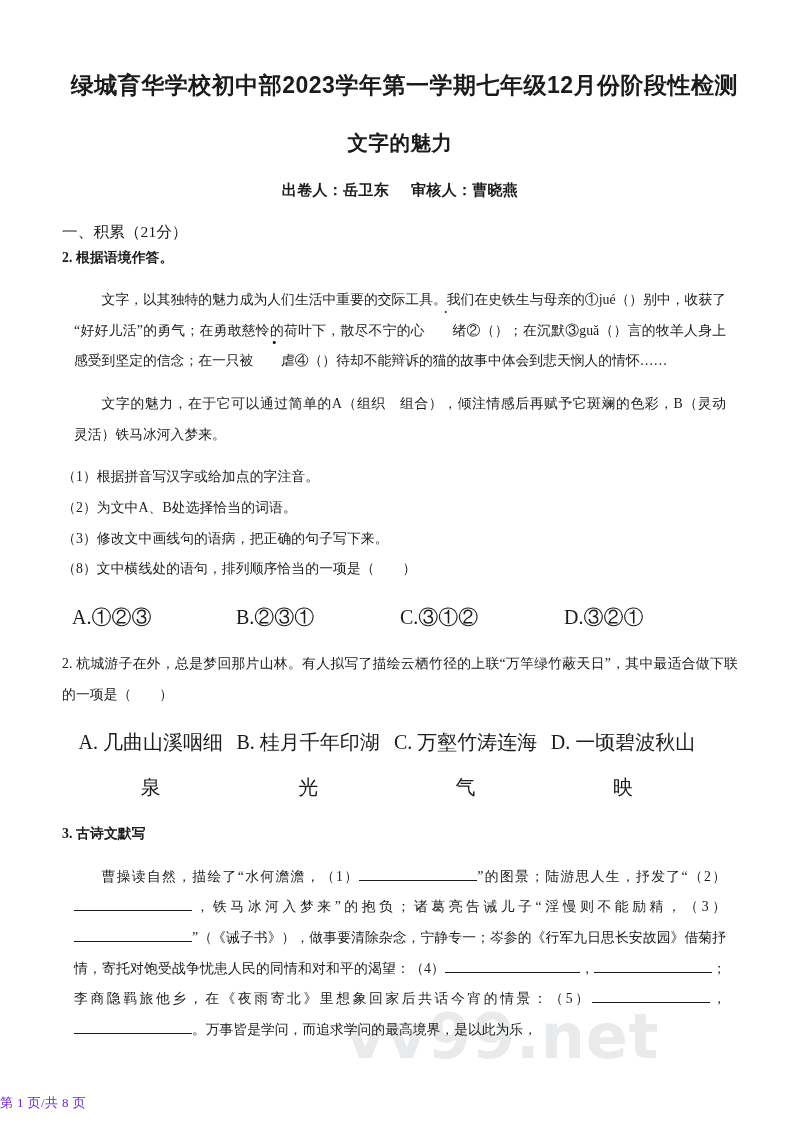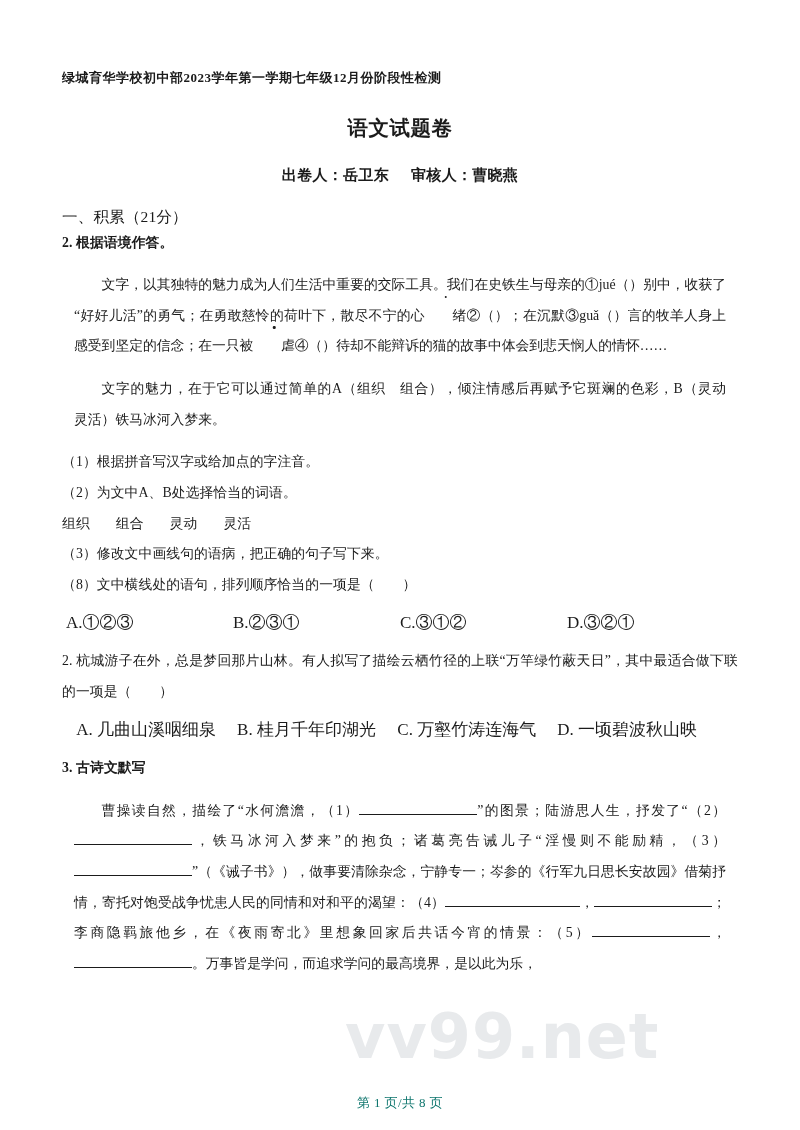--- a/index.html
+++ b/index.html
@@ -36,27 +36,27 @@
     user-select: none;
     pointer-events: none;
     z-index: 0;
     white-space: nowrap;
   }
 
   .content { position: relative; z-index: 2; }
 
   
   .doc-title {
-    text-align: left;
-    font-size: 13px;
+    text-align: right;
+    font-size: 23px;
     font-weight: 700;
     letter-spacing: 0.5px;
     margin: 38px 0 0 0;
     line-height: 1.5;
-    font-family: Liberation Serif, serif;
+    font-family: Liberation Sans, sans-serif;
   }
   .doc-subtitle {
     text-align: center;
     font-size: 20.5px;
     font-weight: 700;
     margin: 26px 0 0 0;
     letter-spacing: 0.5px;
   }
   .doc-byline {
     text-align: center;
@@ -119,78 +119,76 @@
     vertical-align: baseline;
     height: 1em;
   }
   .blank-s  { width: 52px; }
   .blank-m  { width: 118px; }
   .blank-l  { width: 135px; }
 
   
   .opt-row {
     display: flex;
-    font-size: 17px;
-    line-height: 2.22;
-    margin: 4px;
+    font-size: 20px;
+    line-height: 2.22;
+    margin: 10px;
   }
   .opt-row .opt { flex: 0 0 25%; }
   .opt-row.narrow .opt { flex: 0 0 24%; text-align: center; }
 
   .word-bank {
     font-size: 13.8px;
     line-height: 2.22;
     margin: 0;
     letter-spacing: 0.1px;
   }
   .word-bank .w { display: inline-block; margin-right: 26px; }
 
   
   .footer {
     position: absolute;
     left: 0;
     right: 0;
     bottom: 18px;
-    text-align: center;
     font-size: 13px;
-    color: #0f766e;
+    color: #6d28d9;
     letter-spacing: 0.4px;
     z-index: 2;
   }
 </style>
 </head>
 <body>
 
 <div class="watermark">vv99.net</div>
 
 <div class="page">
   <div class="content">
 
     <h1 class="doc-title">绿城育华学校初中部2023学年第一学期七年级12月份阶段性检测</h1>
-    <h2 class="doc-subtitle">语文试题卷</h2>
+    <h2 class="doc-subtitle">文字的魅力</h2>
 
     <p class="doc-byline">
       <span>出卷人：岳卫东</span>
       <span class="byline-gap"></span>
       <span>审核人：曹晓燕</span>
     </p>
 
     <p class="section-head">一、积累（21分）</p>
 
     <p class="q-line q-num">2. 根据语境作答。</p>
 
     <p class="para"><span>文字，以其独特的魅力成为人们生活中重要的交际工具。我们在史铁生与母亲的①jué（</span><span>）别中，收获了“好好儿活”的勇气；在勇敢慈怜的荷叶下，散尽不宁的心</span><span class="dotted">绪</span><span>②（</span><span>）；在沉默③guǎ（</span><span>）言的牧羊人身上感受到坚定的信念；在一只被</span><span class="dotted">虐</span><span>④（</span><span>）待却不能辩诉的猫的故事中体会到悲天悯人的情怀……</span></p>
 
     <p class="para">文字的魅力，在于它可以通过简单的A（组织　组合），倾注情感后再赋予它斑斓的色彩，B（灵动　灵活）铁马冰河入梦来。</p>
 
 
     <p class="q-line">（1）根据拼音写汉字或给加点的字注音。</p>
     <p class="q-line">（2）为文中A、B处选择恰当的词语。</p>
 
-    <p class="word-bank"><span class="w">组织</span><span class="w">组合</span><span class="w">灵动</span><span class="w">灵活</span></p>
 
     <p class="q-line">（3）修改文中画线句的语病，把正确的句子写下来。</p>
     <p class="q-line">（8）文中横线处的语句，排列顺序恰当的一项是（　　）</p>
 
     <div class="opt-row">
       <span class="opt">A.①②③</span>
       <span class="opt">B.②③①</span>
       <span class="opt">C.③①②</span>
       <span class="opt">D.③②①</span>
     </div>

